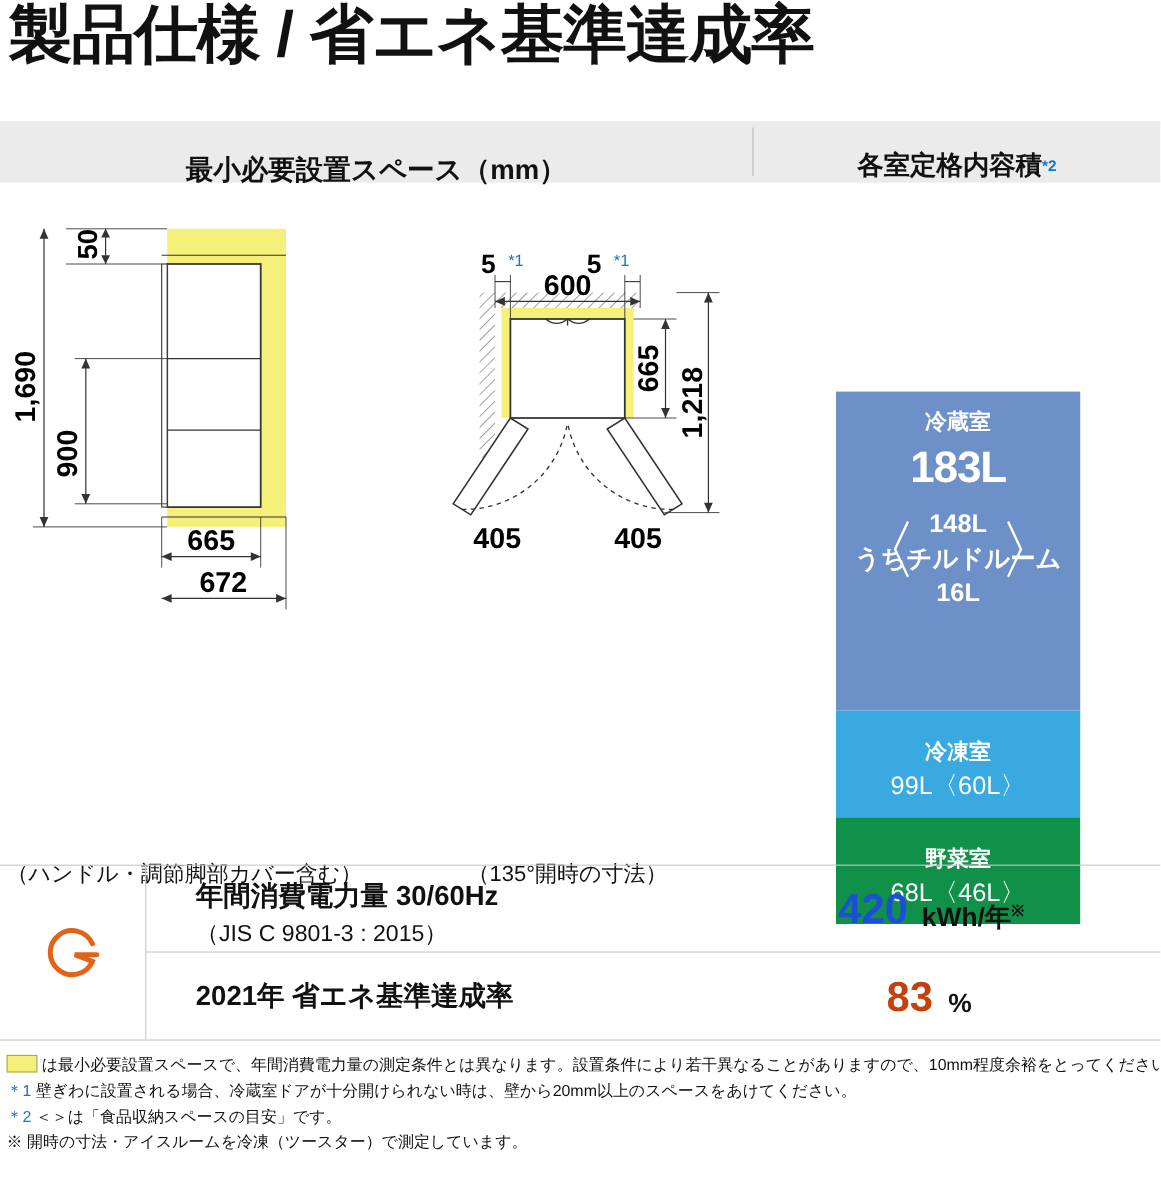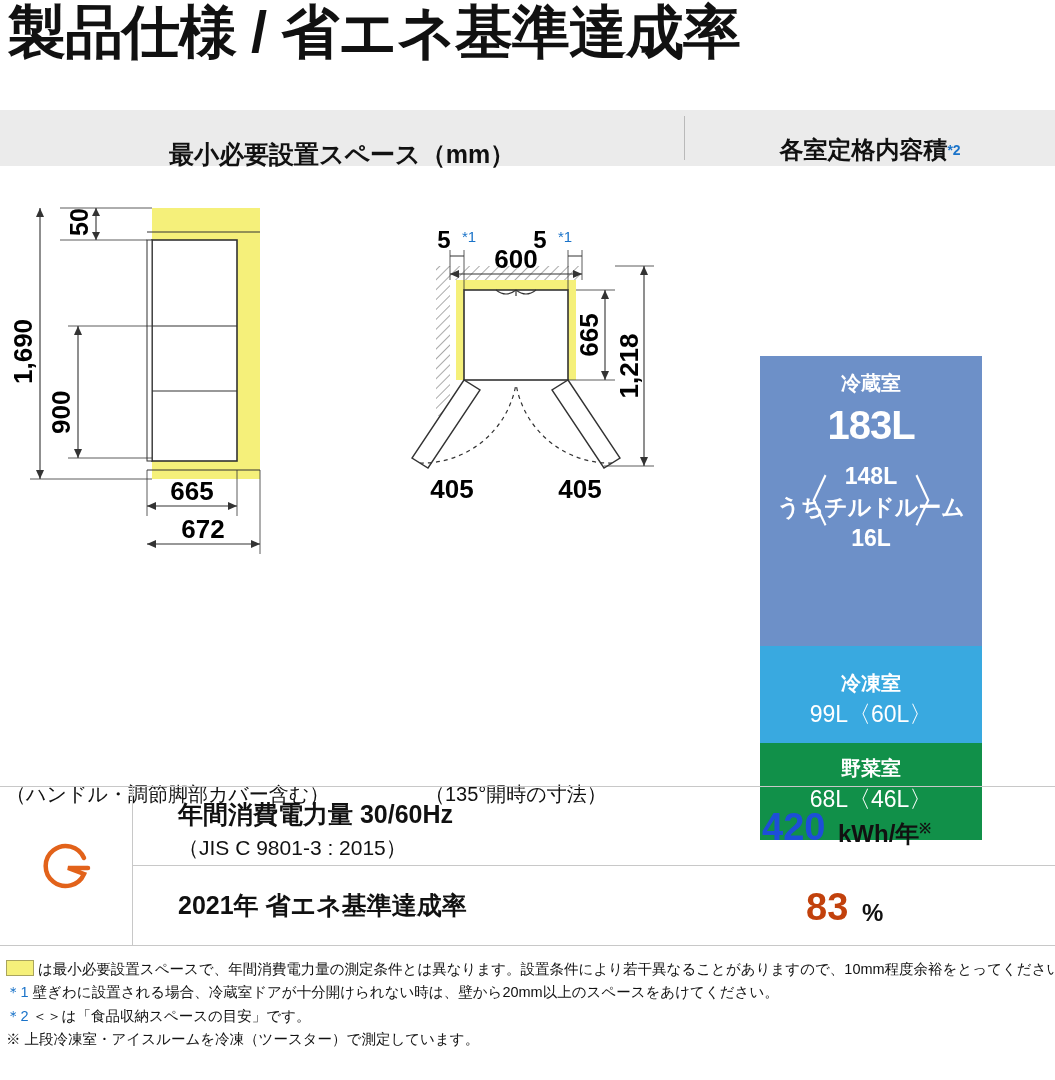--- a/index.html
+++ b/index.html
@@ -102,21 +102,21 @@
     padding-top: 14px;
   }
   .vol-freezer {
     background: #39a9e0;
     height: 97px;
     padding-top: 24px;
   }
   .vol-veg {
     background: #119049;
     height: 97px;
-    padding-top: 12px;
+    padding-top: 24px;
   }
   .vol-label { font-size: 20px; font-weight: bold; }
   .vol-big { font-size: 40px; font-weight: bold; letter-spacing: -1px; margin-top: 6px; }
   .vol-sub { font-size: 23px; font-weight: normal; margin-top: 2px; }
   .vol-mid { font-size: 23px; font-weight: bold; margin-top: 14px; line-height: 1.25; }
   .chev-wrap {
     position: relative;
     display: block;
     margin-top: 10px;
   }
@@ -379,17 +379,17 @@
     <div class="note-row">
       <span class="swatch"></span><span>は最小必要設置スペースで、年間消費電力量の測定条件とは異なります。設置条件により若干異なることがありますので、10mm程度余裕をとってください。</span>
     </div>
     <div class="note-row">
       <span class="blue">＊1</span> <span>壁ぎわに設置される場合、冷蔵室ドアが十分開けられない時は、壁から20mm以上のスペースをあけてください。</span>
     </div>
     <div class="note-row">
       <span class="blue">＊2</span> <span>＜＞は「食品収納スペースの目安」です。</span>
     </div>
     <div class="note-row">
-      <span>※</span> <span>上段冷凍室・アイスルームを冷凍（ツースター）で測定しています。</span>
+      <span>※</span> <span>開時の寸法・アイスルームを冷凍（ツースター）で測定しています。</span>
     </div>
   </div>
 
 </div>
 
 </body></html>

